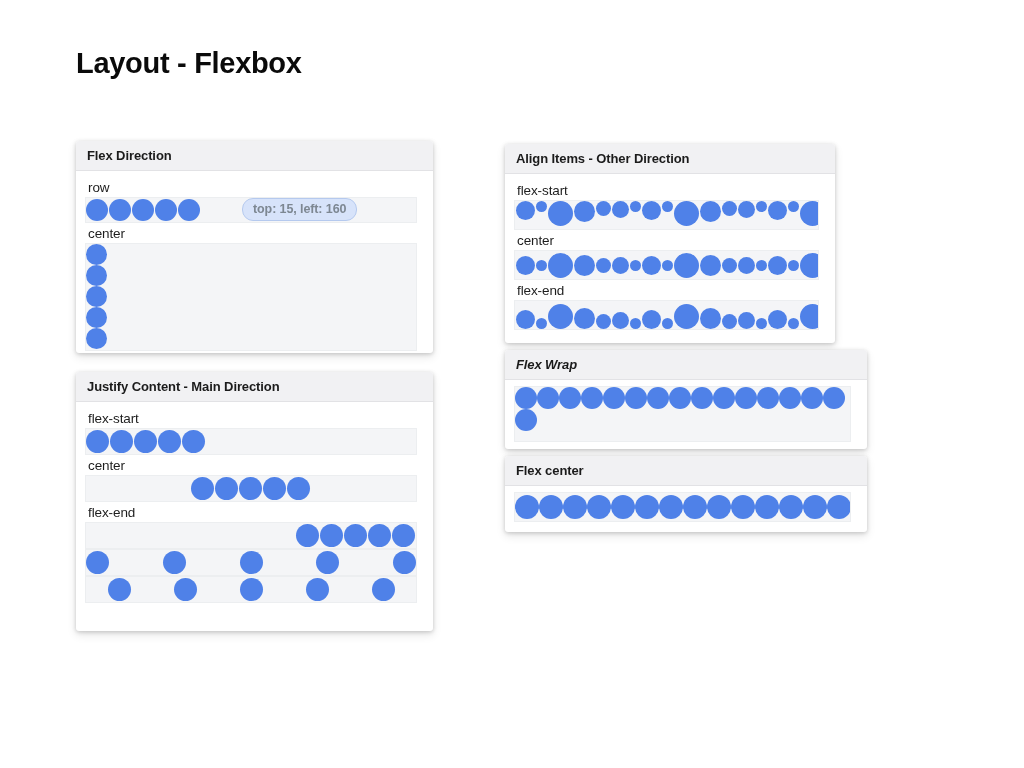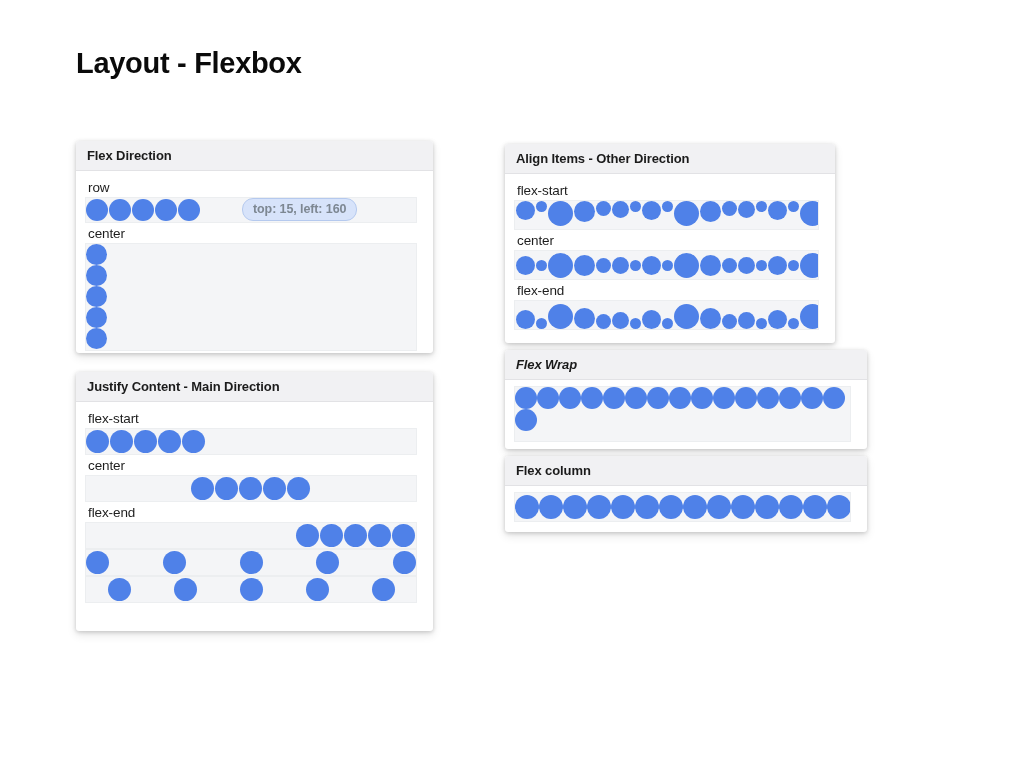--- a/index.html
+++ b/index.html
@@ -289,21 +289,21 @@
           <div class="dot"></div>
           <div class="dot"></div>
           <div class="dot"></div>
           <div class="dot"></div>
           <div class="dot"></div>
         </div>
     </div>
   </div>
 
   <div class="card" id="card-nowrap">
-    <div class="card-header">Flex column</div>
+    <div class="card-header">Flex center</div>
     <div class="card-body">
       <div class="track row nowrap js-start" id="track-nowrap">
           <div class="dot"></div>
           <div class="dot"></div>
           <div class="dot"></div>
           <div class="dot"></div>
           <div class="dot"></div>
           <div class="dot"></div>
           <div class="dot"></div>
           <div class="dot"></div>

